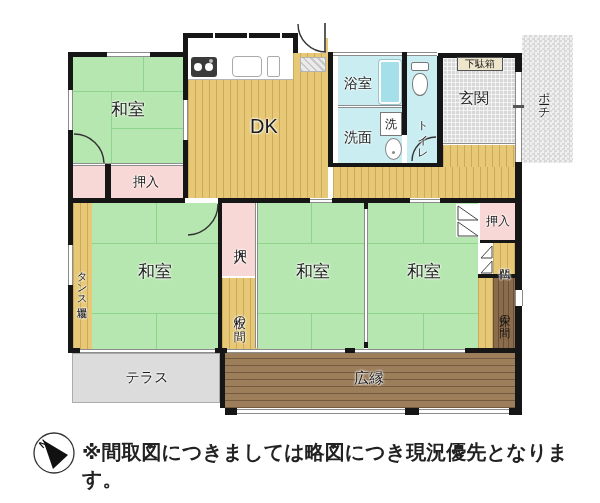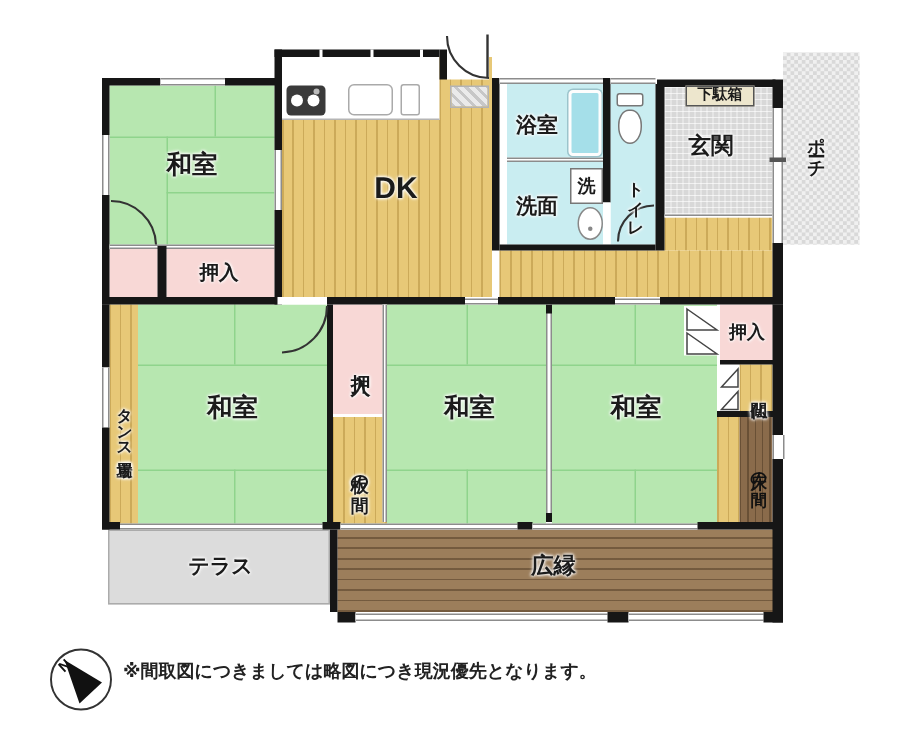--- a/index.html
+++ b/index.html
@@ -4,21 +4,21 @@
 <style>
   html,body{margin:0;padding:0;}
   body{width:600px;height:503px;position:relative;background:#ffffff;
        font-family:"Liberation Sans","DejaVu Sans",sans-serif;overflow:hidden;}
   .a{position:absolute;box-sizing:border-box;}
   .wall{position:absolute;background:#161616;box-sizing:border-box;}
   
   .win-h{position:absolute;background:#fff;border-top:1px solid #8c8c8c;border-bottom:1px solid #8c8c8c;box-sizing:border-box;}
   .win-v{position:absolute;background:#fff;border-left:1px solid #8c8c8c;border-right:1px solid #8c8c8c;box-sizing:border-box;}
   .lbl{position:absolute;display:flex;align-items:center;justify-content:center;
-       font-weight:700;color:#1b1b1b;line-height:1.05;
+       font-weight:400;color:#1b1b1b;line-height:1.05;
        text-shadow:0 0 2px #fff,0 0 2px #fff,0 0 3px #fff;white-space:nowrap;}
   .vlbl{writing-mode:vertical-rl;letter-spacing:1px;white-space:normal;}
   .tatami{background:#b7e7b0;}
   .tat-line{position:absolute;background:#8fd48c;}
   .pink{background:#f8d8d6;}
   .cyan{background:#c9edf1;}
   .wood{background:#e7c877;background-image:repeating-linear-gradient(90deg,rgba(140,100,20,.30) 0 1px,transparent 1px 7px);}
   .genkan{background:#d8d8d8;background-image:linear-gradient(rgba(255,255,255,.65) 1px,transparent 1px),linear-gradient(90deg,rgba(255,255,255,.65) 1px,transparent 1px);background-size:4px 4px;}
   .porch{background:#f0f0f0;background-image:conic-gradient(#d9d9d9 25%,transparent 0 50%,#d9d9d9 0 75%,transparent 0);background-size:5px 5px;}
   .terrace{background:#dcdcdc;border:1px solid #ababab;}
@@ -201,13 +201,13 @@
 <div class="lbl vlbl" style="left:496px;top:245px;width:16px;height:30px;font-size:11px;letter-spacing:0;">仏間</div>
 <div class="lbl vlbl" style="left:496px;top:287px;width:16px;height:52px;font-size:11px;letter-spacing:0;text-shadow:none;color:#111;">床の間</div>
 <div class="lbl" style="left:107px;top:368px;width:80px;height:18px;font-size:14px;">テラス</div>
 <div class="lbl" style="left:329px;top:369px;width:80px;height:18px;font-size:15px;">広縁</div>
 
 <svg class="a" style="left:31px;top:430px;" width="46" height="46" viewBox="0 0 46 46">
   <circle cx="23" cy="23" r="20" fill="#fff" stroke="#333" stroke-width="1.3"></circle>
   <polygon points="12,10 22,39 37,25" fill="#111"></polygon>
   <text x="8" y="17" font-size="10" font-weight="bold" fill="#111" transform="rotate(-42 12 13)">N</text>
 </svg>
-<div class="a" style="left:82px;top:439px;font-size:12px;font-weight:600;color:#222;letter-spacing:0;">※間取図につきましては略図につき現況優先となります。</div>
+<div class="a" style="left:82px;top:439px;font-size:20px;font-weight:600;color:#222;letter-spacing:0;">※間取図につきましては略図につき現況優先となります。</div>
 
 </body></html>

